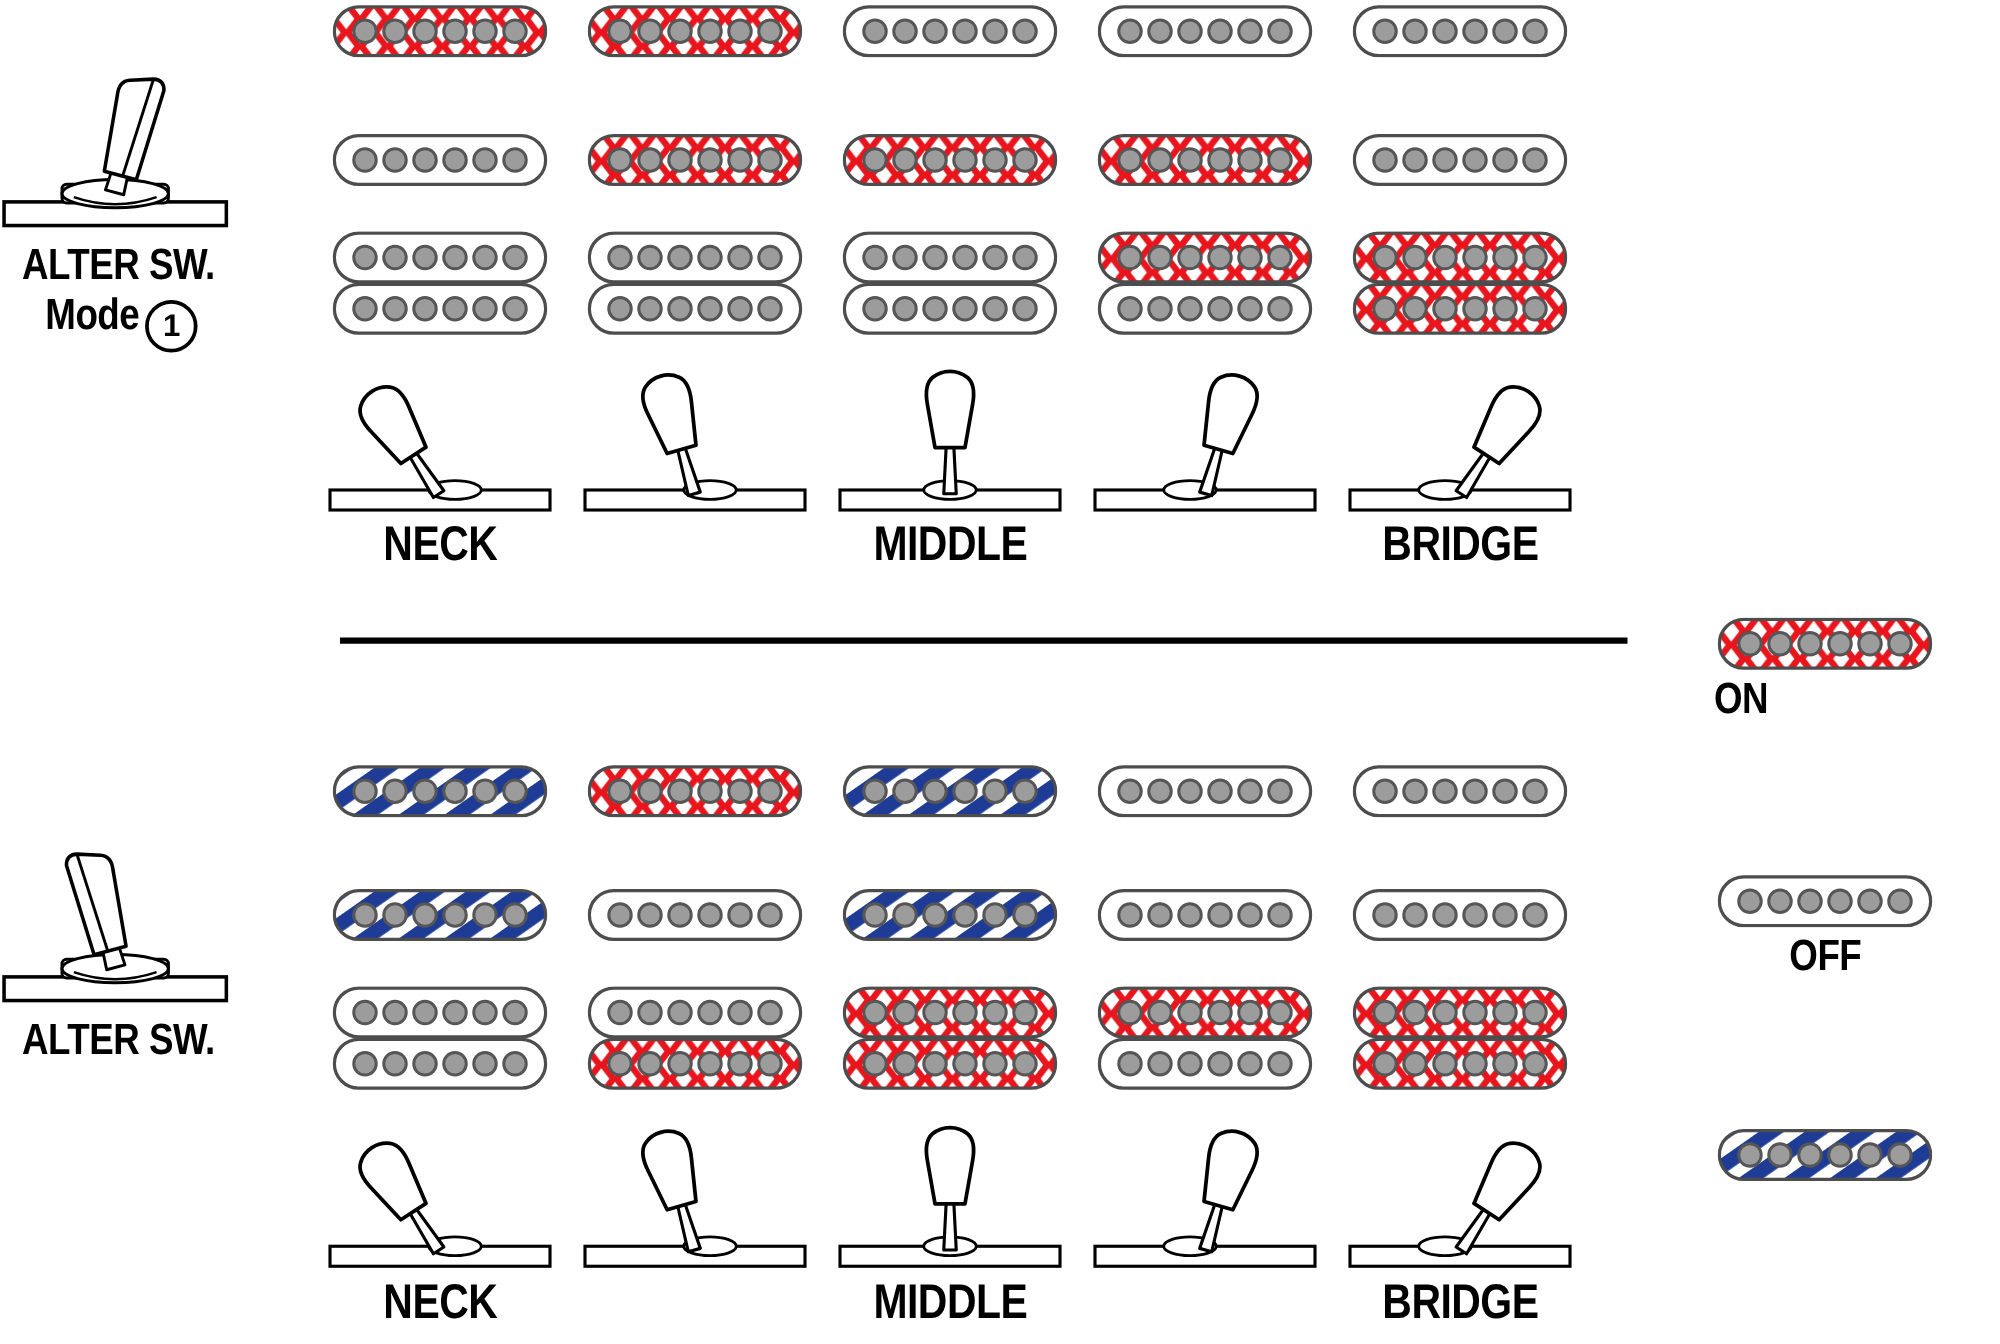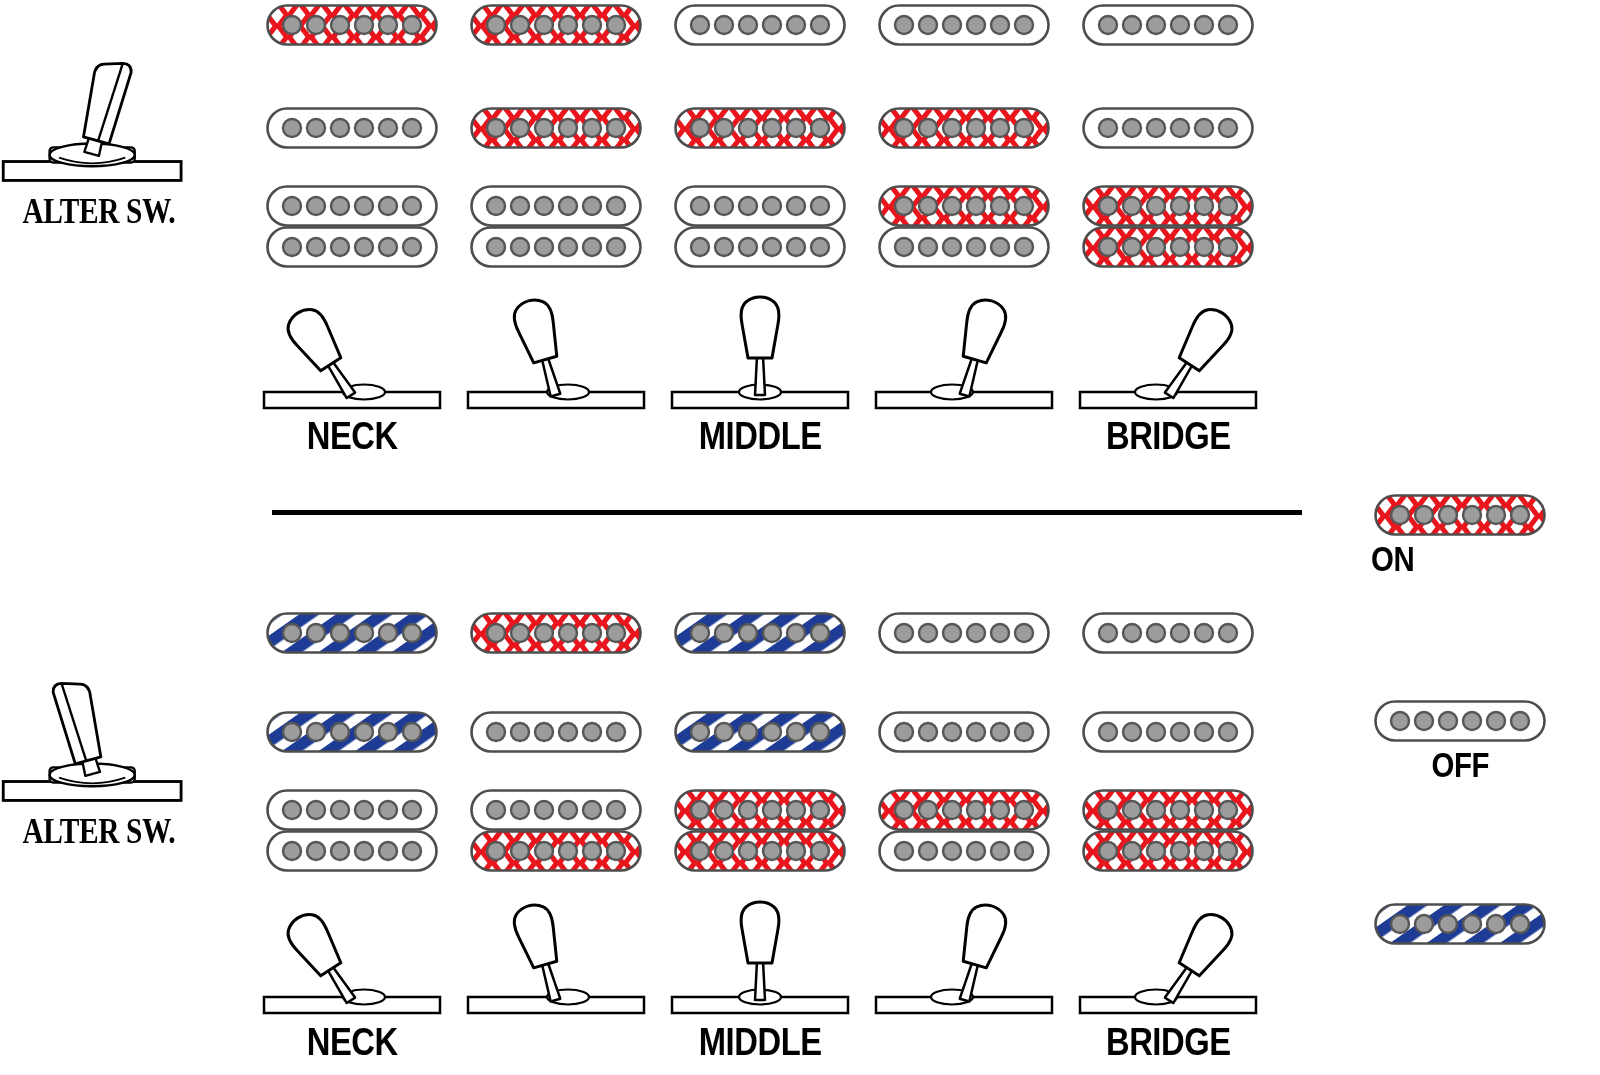--- a/index.html
+++ b/index.html
@@ -2,21 +2,21 @@
 <html><head>
 <meta charset="utf-8">
 <style>
   html,body{margin:0;padding:0;background:#fff;}
   .stage{
     position:relative;width:1600px;height:1075px;background:#fff;overflow:hidden;
     font-family:"Liberation Sans",sans-serif;font-weight:bold;color:#000;
   }
   .abs{position:absolute;}
   .cond{display:inline-block;transform:scaleX(0.84);transform-origin:center;white-space:nowrap;letter-spacing:-0.5px;}
-  .alter-block{position:absolute;width:190px;text-align:right;font-family:Liberation Serif, serif;}
+  .alter-block{position:absolute;width:190px;text-align:center;}
   .alter-title{font-size:35px;line-height:36px;}
   .alter-mode{font-size:35px;line-height:40px;margin-top:2px;}
   .circle-num{
     display:inline-flex;align-items:center;justify-content:center;
     width:36px;height:36px;border:3px solid #000;border-radius:50%;
     font-size:25px;vertical-align:-6px;transform:scaleX(1.19);
   }
   .pos-label{position:absolute;text-align:center;font-size:39px;line-height:40px;}
   .legend-label{position:absolute;text-align:center;font-size:35px;line-height:36px;}
   .legend-caption{position:absolute;text-align:center;font-size:28px;line-height:33px;}
@@ -37,20 +37,24 @@
       <path d="M62,116 Q97,128 132,116" fill="none" stroke="#000" stroke-width="2"></path>
       <g transform="rotate(15,97,110)">
         <path d="M89,112 L90,94 L104,94 L105,112 Z" fill="#fff" stroke="#000" stroke-width="2.5" stroke-linejoin="round"></path>
         <path d="M84,97 L78,32 Q76,20 85,17 L104,11 Q113,9 115,18 L112,97 Z" fill="#fff" stroke="#000" stroke-width="3" stroke-linejoin="round"></path>
         <path d="M104,11 L100,97" fill="none" stroke="#000" stroke-width="2.5"></path>
       </g>
     </svg>
     <div class="alter-title" style="margin-top:6px;">
       <span class="cond">ALTER SW.</span>
     </div>
+    <div class="alter-mode">
+      <span class="cond"><span>Mode</span>
+        <span class="circle-num">1</span></span>
+    </div>
   </div>
 
   <div class="alter-block" style="left:0;top:668px;">
     <svg width="190" height="140" viewBox="0 0 200 148">
       <rect x="3" y="120" width="188" height="20" fill="#fff" stroke="#000" stroke-width="3"></rect>
       <rect x="52" y="105" width="18" height="16" rx="4" fill="#fff" stroke="#000" stroke-width="2.5"></rect>
       <rect x="124" y="105" width="18" height="16" rx="4" fill="#fff" stroke="#000" stroke-width="2.5"></rect>
       <ellipse cx="97" cy="113" rx="45" ry="12" fill="#fff" stroke="#000" stroke-width="2.5"></ellipse>
       <path d="M62,116 Q97,128 132,116" fill="none" stroke="#000" stroke-width="2"></path>
       <g transform="translate(194,0) scale(-1,1)">

